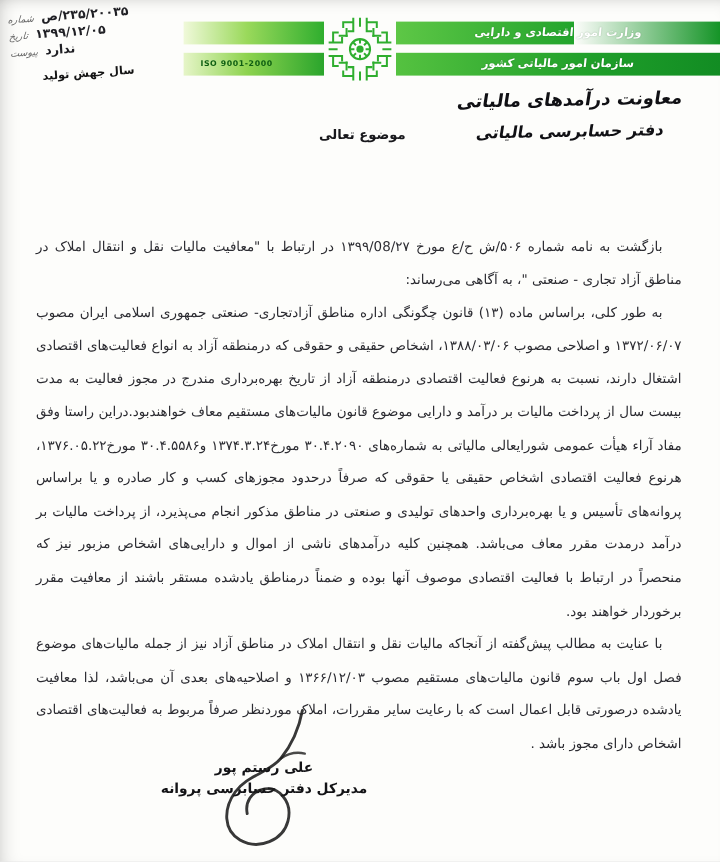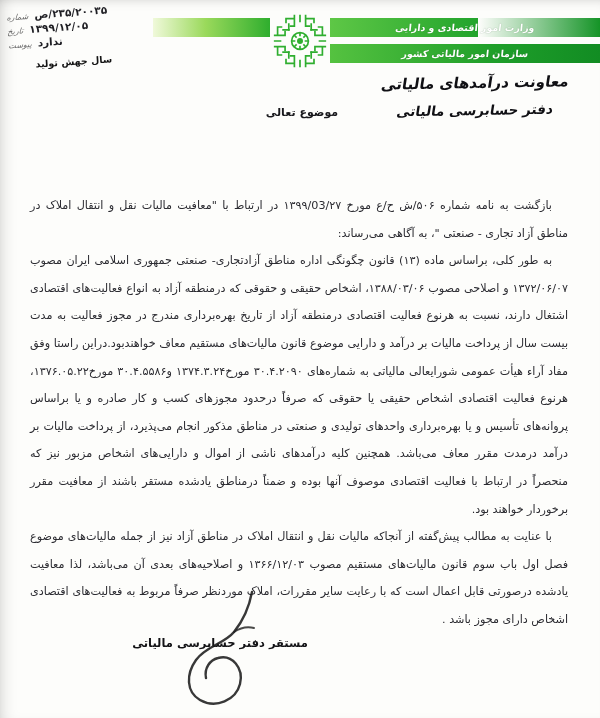--- a/index.html
+++ b/index.html
@@ -55,20 +55,23 @@
     </div>
     <div class="meta-row">
       <span class="meta-value">ندارد</span>
       <span class="meta-label">پیوست</span>
     </div>
     <div class="meta-slogan">سال جهش تولید</div>
   </div>
 
   <div class="banner">
     <div class="bar bar-l1"></div>
+    <div class="bar bar-l2">
+      <span class="iso">ISO 9001-2000</span>
+    </div>
     <div class="bar bar-r1">
       <div class="bar-text">وزارت امور اقتصادی و دارایی</div>
     </div>
     <div class="bar bar-r2">
       <div class="bar-text">سازمان امور مالیاتی کشور</div>
     </div>
     <svg class="logo" viewBox="0 0 60 60" xmlns="http://www.w3.org/2000/svg">
       <g stroke="#2fae2f" stroke-width="1.8" fill="none">
         <g id="mq">
           <path d="M30,2 v8 M24,2 v12 h-5 M36,2 v12 h5 M24,6 h-9 v5 M36,6 h9 v5 M19,18 h-8 M41,18 h8"></path>
@@ -82,26 +85,27 @@
       <circle cx="30" cy="30" r="3.2" fill="#2fae2f"></circle>
     </svg>
   </div>
 
   <div class="org-deputy">معاونت درآمدهای مالیاتی</div>
   <div class="org-office">دفتر حسابرسی مالیاتی</div>
 
   <div class="bismillah">موضوع تعالی</div>
 
   <div class="body">
-    <p><span>بازگشت به نامه شماره ۵۰۶/ش ح/ع مورخ ۱۳۹۹/03/۲۷ در ارتباط با "معافیت مالیات نقل و انتقال املاک در مناطق آزاد تجاری - صنعتی "، به آگاهی می‌رساند:</span></p>
+    <p><span>بازگشت به نامه شماره ۵۰۶/ش ح/ع مورخ ۱۳۹۹/08/۲۷ در ارتباط با "معافیت مالیات نقل و انتقال املاک در مناطق آزاد تجاری - صنعتی "، به آگاهی می‌رساند:</span></p>
     <p><span>به طور کلی، براساس ماده (۱۳) قانون چگونگی اداره مناطق آزادتجاری- صنعتی جمهوری اسلامی ایران مصوب ۱۳۷۲/۰۶/۰۷ و اصلاحی مصوب ۱۳۸۸/۰۳/۰۶، اشخاص حقیقی و حقوقی که درمنطقه آزاد به انواع فعالیت‌های اقتصادی اشتغال دارند، نسبت به </span><span class="u">هرنوع فعالیت اقتصادی</span><span> درمنطقه آزاد از تاریخ بهره‌برداری مندرج در مجوز </span><span class="u">فعالیت</span><span> به مدت بیست سال از پرداخت </span><span class="u">مالیات بر درآمد</span><span> و </span><span class="u">دارایی</span><span> موضوع قانون مالیات‌های مستقیم معاف خواهندبود.دراین راستا وفق مفاد آراء هیأت عمومی شورایعالی مالیاتی به شماره‌های ۳۰.۴.۲۰۹۰ مورخ۱۳۷۴.۳.۲۴ و۳۰.۴.۵۵۸۶ مورخ۱۳۷۶.۰۵.۲۲، هرنوع فعالیت اقتصادی اشخاص حقیقی یا حقوقی که صرفاً درحدود مجوزهای کسب و کار صادره و یا براساس پروانه‌های تأسیس و یا بهره‌برداری واحدهای تولیدی و صنعتی در مناطق مذکور انجام می‌پذیرد، از پرداخت مالیات بر درآمد درمدت مقرر معاف می‌باشد. همچنین کلیه درآمدهای ناشی از اموال و دارایی‌های اشخاص مزبور نیز که </span><span class="u">منحصراً در ارتباط با فعالیت اقتصادی موصوف</span><span> آنها بوده و ضمناً درمناطق یادشده مستقر باشند از معافیت مقرر برخوردار خواهند بود.</span></p>
     <p><span>با عنایت به مطالب پیش‌گفته از آنجاکه مالیات نقل و انتقال املاک در مناطق آزاد نیز از جمله مالیات‌های موضوع فصل اول باب سوم قانون مالیات‌های مستقیم مصوب ۱۳۶۶/۱۲/۰۳ و اصلاحیه‌های بعدی آن می‌باشد، لذا معافیت یادشده درصورتی قابل اعمال است که با رعایت سایر مقررات، املاک موردنظر صرفاً مربوط به فعالیت‌های اقتصادی اشخاص دارای مجوز باشد .</span></p>
   </div>
 
   <div class="sig-block">
     <svg class="sig-draw" viewBox="0 0 120 130" xmlns="http://www.w3.org/2000/svg">
       <path d="M86,4 C83,20 76,34 68,44 C58,56 40,58 30,72 C20,86 20,104 34,112 C50,121 70,112 74,96 C78,80 66,66 52,70 C44,72 38,80 40,90" fill="none" stroke="#1c1c1c" stroke-width="2.4" stroke-linecap="round" opacity="0.88"></path>
       <path d="M68,44 C74,40 80,38 88,40" fill="none" stroke="#1c1c1c" stroke-width="2" stroke-linecap="round" opacity="0.8"></path>
     </svg>
-    <div class="sig-title">مستقر دفتر حسابرسی مالیاتی</div>
+    <div class="sig-name">علی رستم پور</div>
+    <div class="sig-title">مدیرکل دفتر حسابرسی پروانه</div>
   </div>
 
 </div>
 
 </body></html>

